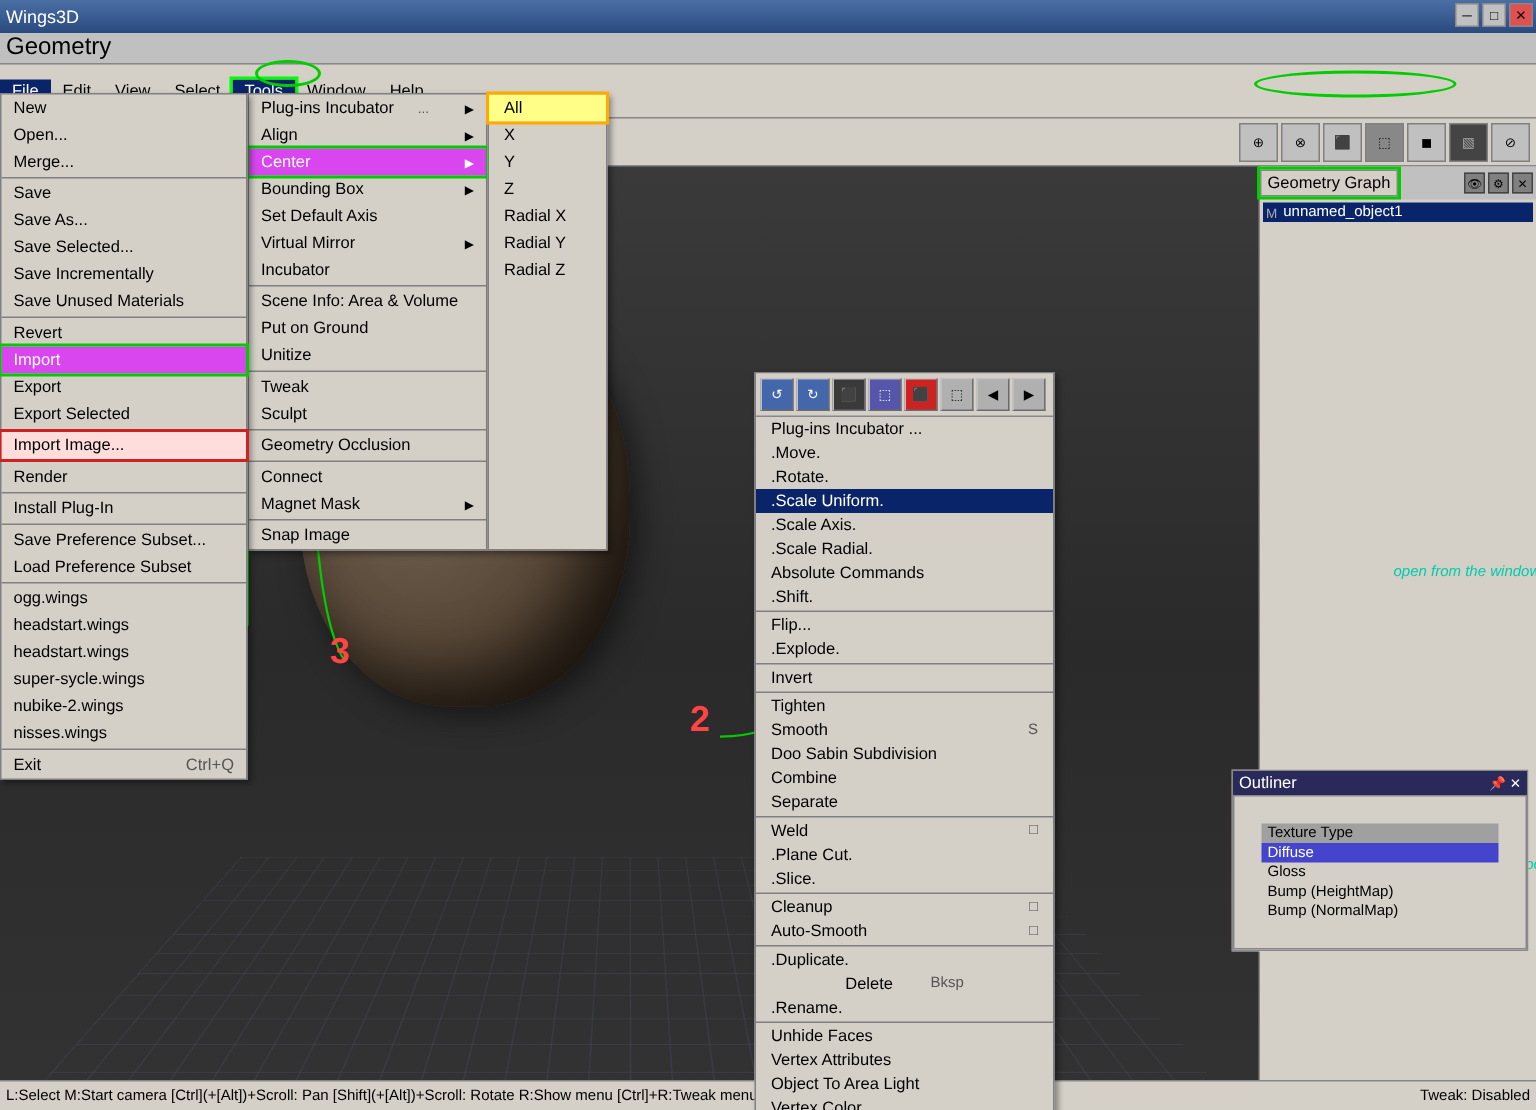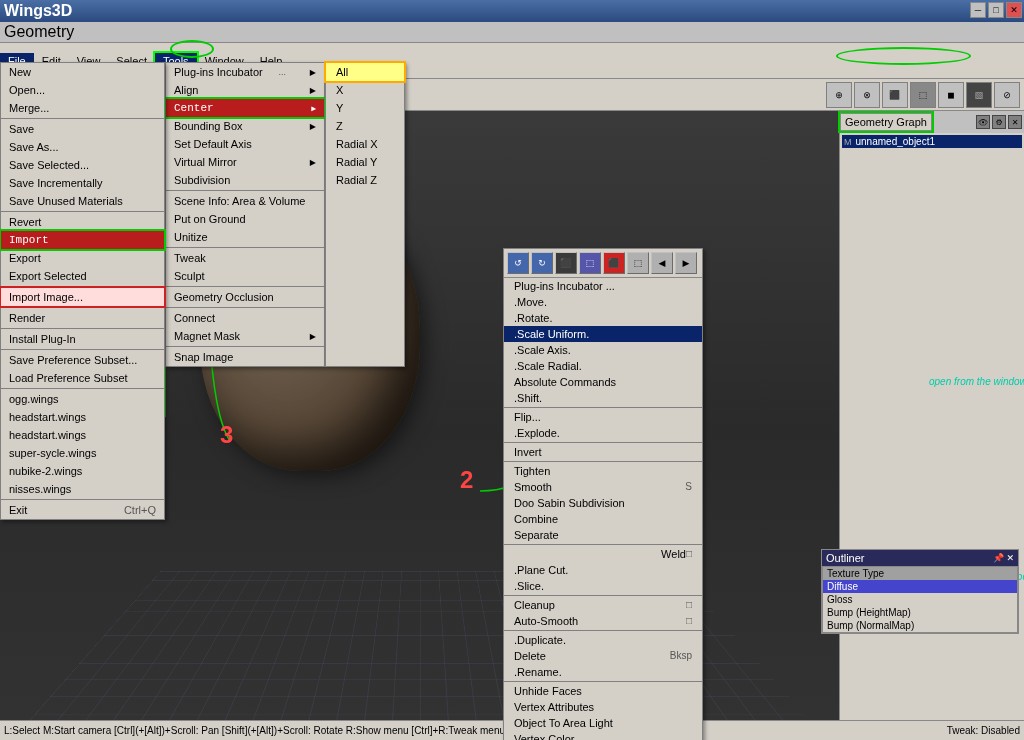--- a/index.html
+++ b/index.html
@@ -212,21 +212,21 @@
       color: white;
       padding: 2px 4px;
       font-size: 11px;
       display: flex;
       align-items: center;
       justify-content: space-between;
     }
     .texture-type-panel {
       background: #d4d0c8;
       border: 1px solid #888;
-      padding: 0;
+      padding: 18px;
       font-size: 10px;
     }
     .texture-label {
       font-size: 10px;
       padding: 1px 2px;
     }
     .texture-option {
       padding: 1px 4px;
       cursor: pointer;
       font-size: 10px;
@@ -270,24 +270,23 @@
     .dropdown-item {
       padding: 3px 8px;
       cursor: pointer;
       font-size: 11px;
       display: flex;
       justify-content: space-between;
       align-items: center;
       white-space: nowrap;
     }
     .dropdown-item.highlighted {
-      background: #b91c1c;
+      background: #d946ef;
       color: white;
       outline: 2px solid #00cc00;
-      font-family: Liberation Mono, monospace;
     }
     .dropdown-item .arrow {
       font-size: 8px;
       margin-left: 8px;
     }
     .dropdown-sep {
       height: 1px;
       background: #808080;
       margin: 1px 0;
     }
@@ -399,22 +398,22 @@
       display: flex;
       align-items: center;
       justify-content: center;
       cursor: pointer;
       font-size: 9px;
     }
     .ctx-tb-btn.active { background: #4466aa; color: white; }
     .ctx-tb-btn.red { background: #cc2222; color: white; }
 
     .wings-logo {
-      font-size: 16px;
-      font-weight: bold;
+      font-size: 12px;
+      font-weight: normal;
       color: white;
     }
   </style>
 </head>
 <body>
 
 <div class="title-bar">
   <span class="wings-logo">Wings3D</span>
   <div class="window-controls">
     <div class="win-btn">─</div>
@@ -570,21 +569,21 @@
 </div>
 
 <div class="dropdown-container" style="top:62px;left:165px;">
   <div class="dropdown-menu">
     <div class="dropdown-item">Plug-ins Incubator <span style="color:#555;font-size:9px;">...</span> <span class="arrow">▶</span></div>
     <div class="dropdown-item">Align <span class="arrow">▶</span></div>
     <div class="dropdown-item highlighted" style="outline:2px solid #00cc00;">Center <span class="arrow">▶</span></div>
     <div class="dropdown-item">Bounding Box <span class="arrow">▶</span></div>
     <div class="dropdown-item">Set Default Axis</div>
     <div class="dropdown-item">Virtual Mirror <span class="arrow">▶</span></div>
-    <div class="dropdown-item">Subdivision</div>
+    <div class="dropdown-item">Incubator</div>
     <div class="dropdown-sep"></div>
     <div class="dropdown-item">Scene Info: Area &amp; Volume</div>
     <div class="dropdown-item">Put on Ground</div>
     <div class="dropdown-item">Unitize</div>
     <div class="dropdown-sep"></div>
     <div class="dropdown-item">Tweak</div>
     <div class="dropdown-item">Sculpt</div>
     <div class="dropdown-sep"></div>
     <div class="dropdown-item">Geometry Occlusion</div>
     <div class="dropdown-sep"></div>
@@ -633,38 +632,38 @@
   <div class="ctx-sep"></div>
   <div class="ctx-item">Tighten</div>
   <div class="ctx-item" style="display:flex;justify-content:space-between;">
       <span>Smooth</span>
       <span class="shortcut">S</span>
     </div>
   <div class="ctx-item">Doo Sabin Subdivision</div>
   <div class="ctx-item">Combine</div>
   <div class="ctx-item">Separate</div>
   <div class="ctx-sep"></div>
-  <div class="ctx-item" style="display:flex;justify-content:flex-end;">
+  <div class="ctx-item" style="display:flex;justify-content:space-between;">
       <span>Weld</span>
       <span class="shortcut">□</span>
     </div>
   <div class="ctx-item">.Plane Cut.</div>
   <div class="ctx-item">.Slice.</div>
   <div class="ctx-sep"></div>
   <div class="ctx-item" style="display:flex;justify-content:space-between;">
       <span>Cleanup</span>
       <span class="shortcut">□</span>
     </div>
   <div class="ctx-item" style="display:flex;justify-content:space-between;">
       <span>Auto-Smooth</span>
       <span class="shortcut">□</span>
     </div>
   <div class="ctx-sep"></div>
   <div class="ctx-item">.Duplicate.</div>
-  <div class="ctx-item" style="display:flex;justify-content:space-between;gap:25px;">
+  <div class="ctx-item" style="display:flex;justify-content:center;gap:25px;">
       <span>Delete</span>
       <span class="shortcut">Bksp</span>
     </div>
   <div class="ctx-item">.Rename.</div>
   <div class="ctx-sep"></div>
   <div class="ctx-item">Unhide Faces</div>
   <div class="ctx-item">Vertex Attributes</div>
   <div class="ctx-item">Object To Area Light</div>
   <div class="ctx-item">Vertex Color</div>
 

